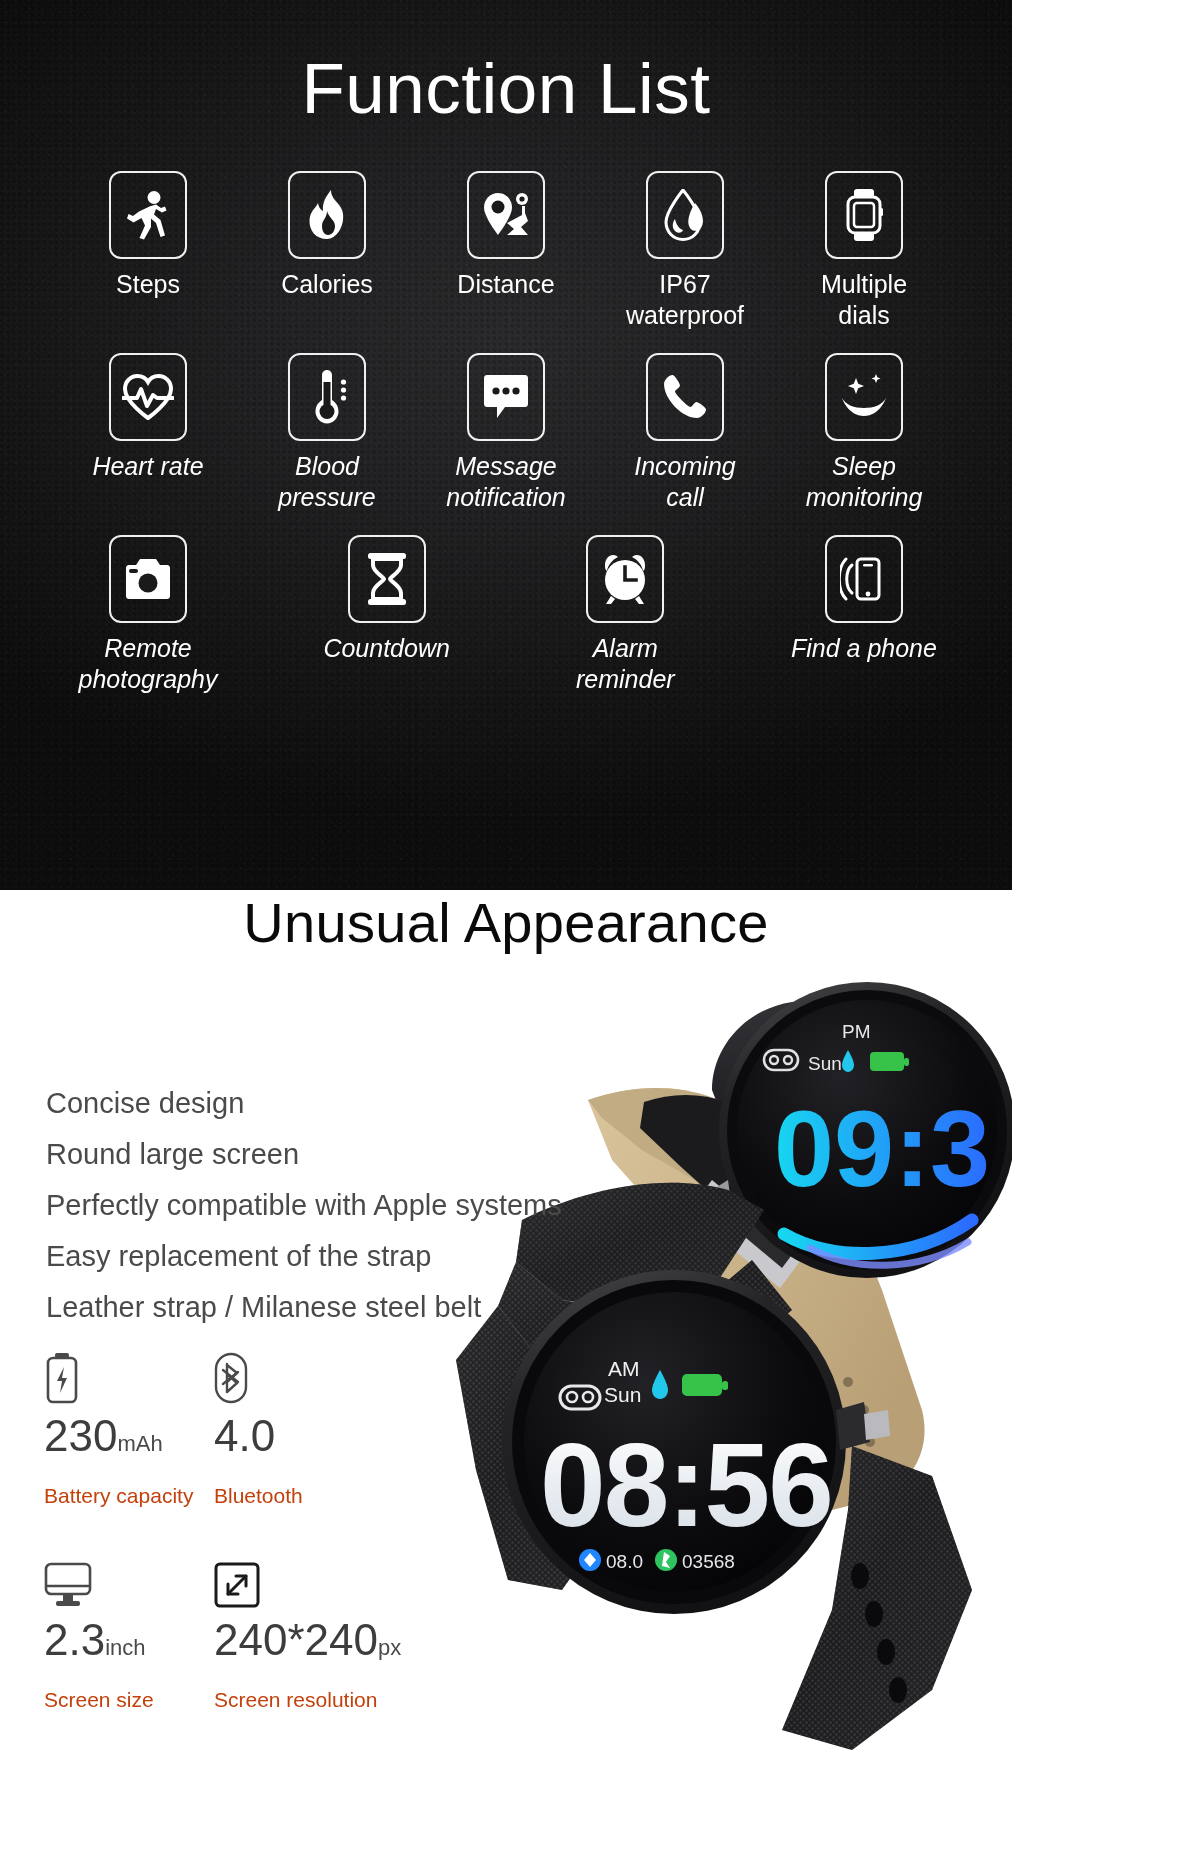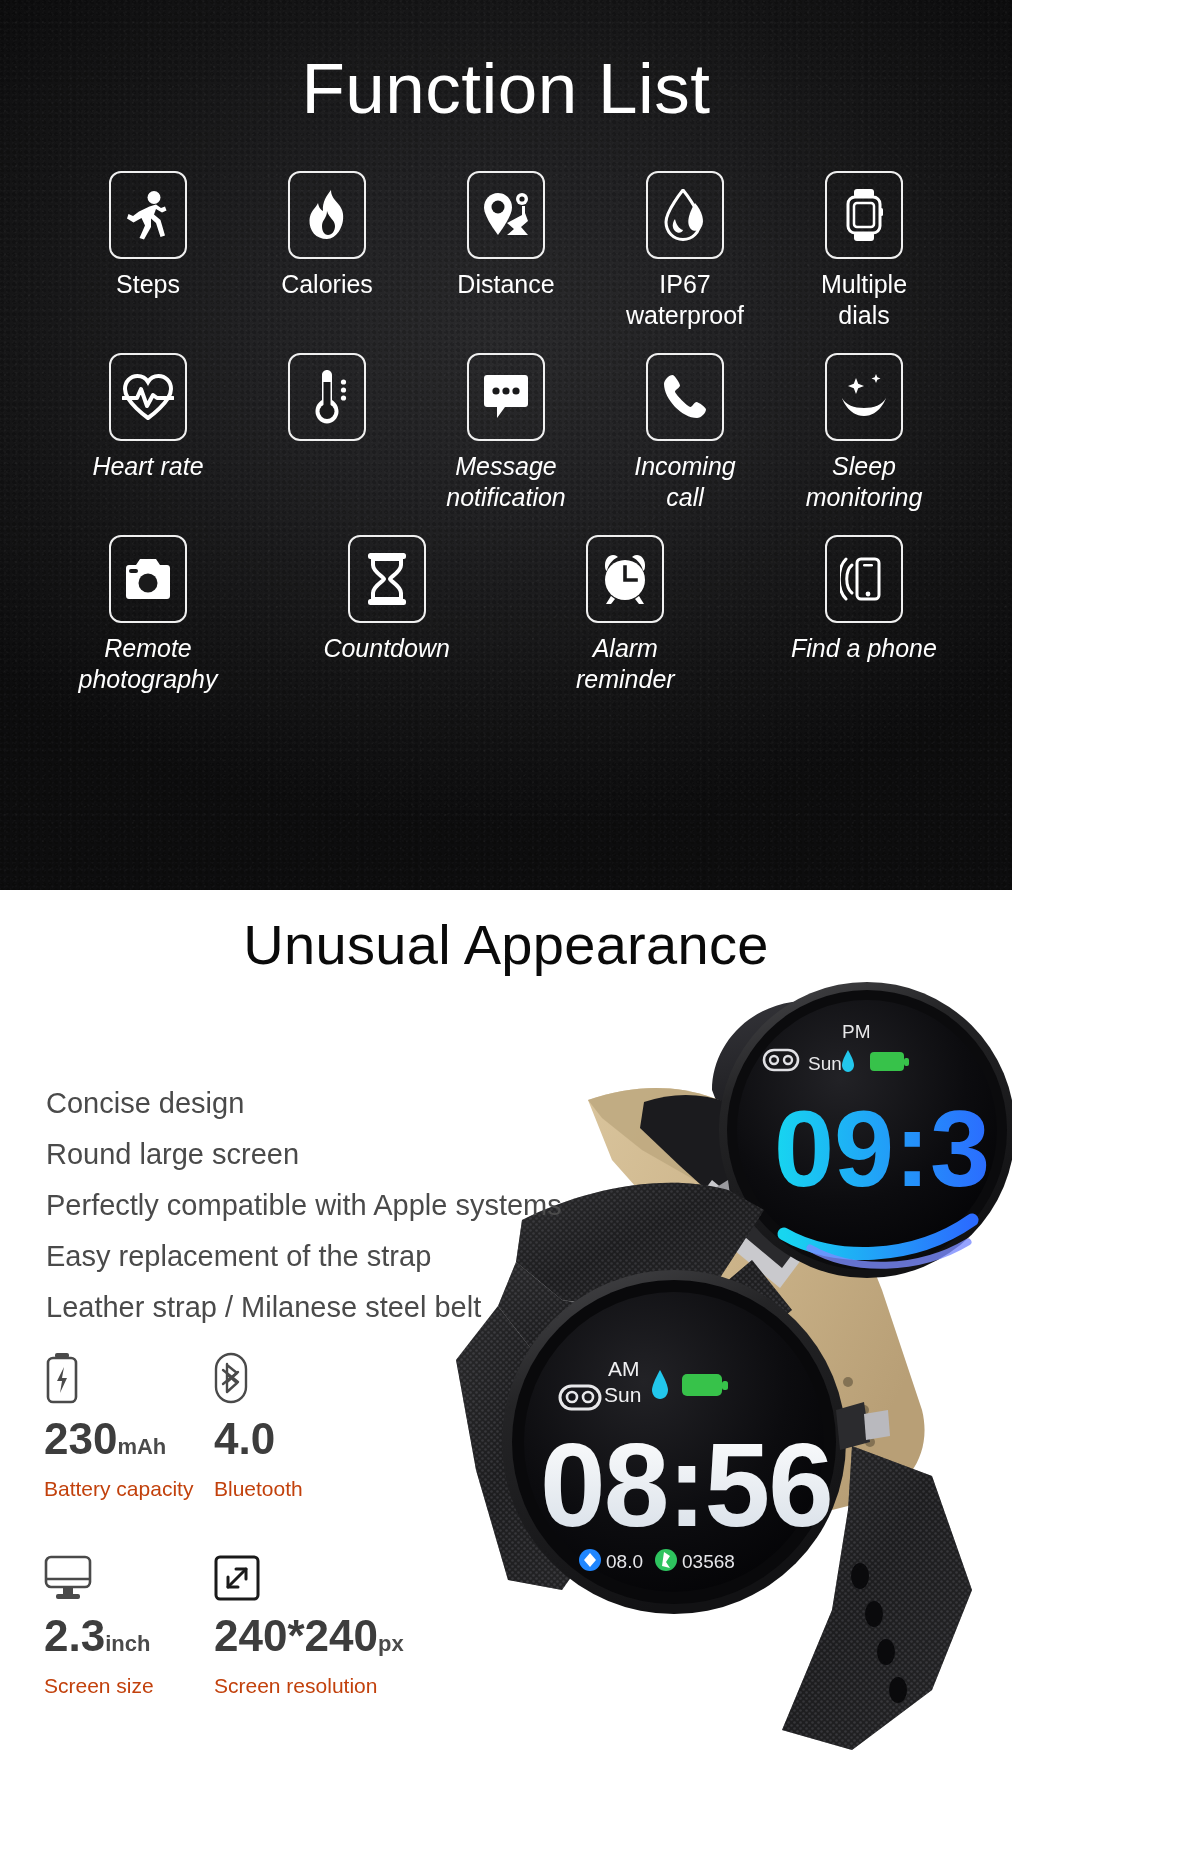--- a/index.html
+++ b/index.html
@@ -89,21 +89,20 @@
     width: 1012px;
     height: 972px;
     background: #ffffff;
     overflow: hidden;
   }
   .appear-title {
     text-align: center;
     font-size: 56px;
     font-weight: 400;
     color: #0a0a0a;
-    padding-top: 22px;
     letter-spacing: 0.3px;
   }
   .bullets {
     position: absolute;
     left: 46px;
     top: 188px;
     width: 600px;
     z-index: 3;
   }
   .bullet {
@@ -120,25 +119,25 @@
     z-index: 3;
   }
   .spec-row { display: flex; }
   .spec-row + .spec-row { margin-top: 46px; }
   .spec {
     width: 170px;
   }
   .spec-icon { height: 54px; display: flex; align-items: flex-end; }
   .spec-icon svg { display: block; }
   .spec-value {
-    margin-top: 12px;
+    margin-top: 0;
     color: #3d3d3d;
     font-size: 44px;
-    line-height: 45px;
-    font-weight: 700;
+    line-height: 64px;
+    font-weight: 400;
     white-space: nowrap;
   }
   .spec-unit { font-size: 22px; color: #4a4a4a; }
   .spec-label {
     margin-top: 8px;
     font-size: 21px;
     color: #c2410c;
     white-space: nowrap;
   }
 
@@ -238,20 +237,21 @@
           <div class="tile">
             <svg width="44" height="54" viewBox="0 0 44 54">
               <path d="M17 5 C17 2.2 19.2 0 22 0 C24.8 0 27 2.2 27 5 L27 30 C31 32.5 33.5 36.5 33.5 41.5 C33.5 48 28 53.5 22 53.5 C16 53.5 10.5 48 10.5 41.5 C10.5 36.5 13 32.5 17 30 Z" fill="#fff"></path>
               <circle cx="22" cy="41.5" r="7.5" fill="#1a1a1b"></circle>
               <rect x="18.5" y="12" width="7" height="26" fill="#1a1a1b"></rect>
               <circle cx="38.5" cy="12" r="2.6" fill="#fff"></circle>
               <circle cx="38.5" cy="20" r="2.6" fill="#fff"></circle>
               <circle cx="38.5" cy="28" r="2.6" fill="#fff"></circle>
             </svg>
           </div>
+          <div class="cell-label">Blood pressure</div>
         </div>
 
         <div class="cell">
           <div class="tile">
             <svg width="50" height="46" viewBox="0 0 50 46">
               <path d="M3 4 C3 2.3 4.3 1 6 1 L44 1 C45.7 1 47 2.3 47 4 L47 30 C47 31.7 45.7 33 44 33 L24 33 L16 44 L16 33 L6 33 C4.3 33 3 31.7 3 30 Z" fill="#fff"></path>
               <circle cx="15" cy="17" r="3.6" fill="#1a1a1b"></circle>
               <circle cx="25" cy="17" r="3.6" fill="#1a1a1b"></circle>
               <circle cx="35" cy="17" r="3.6" fill="#1a1a1b"></circle>
             </svg>

